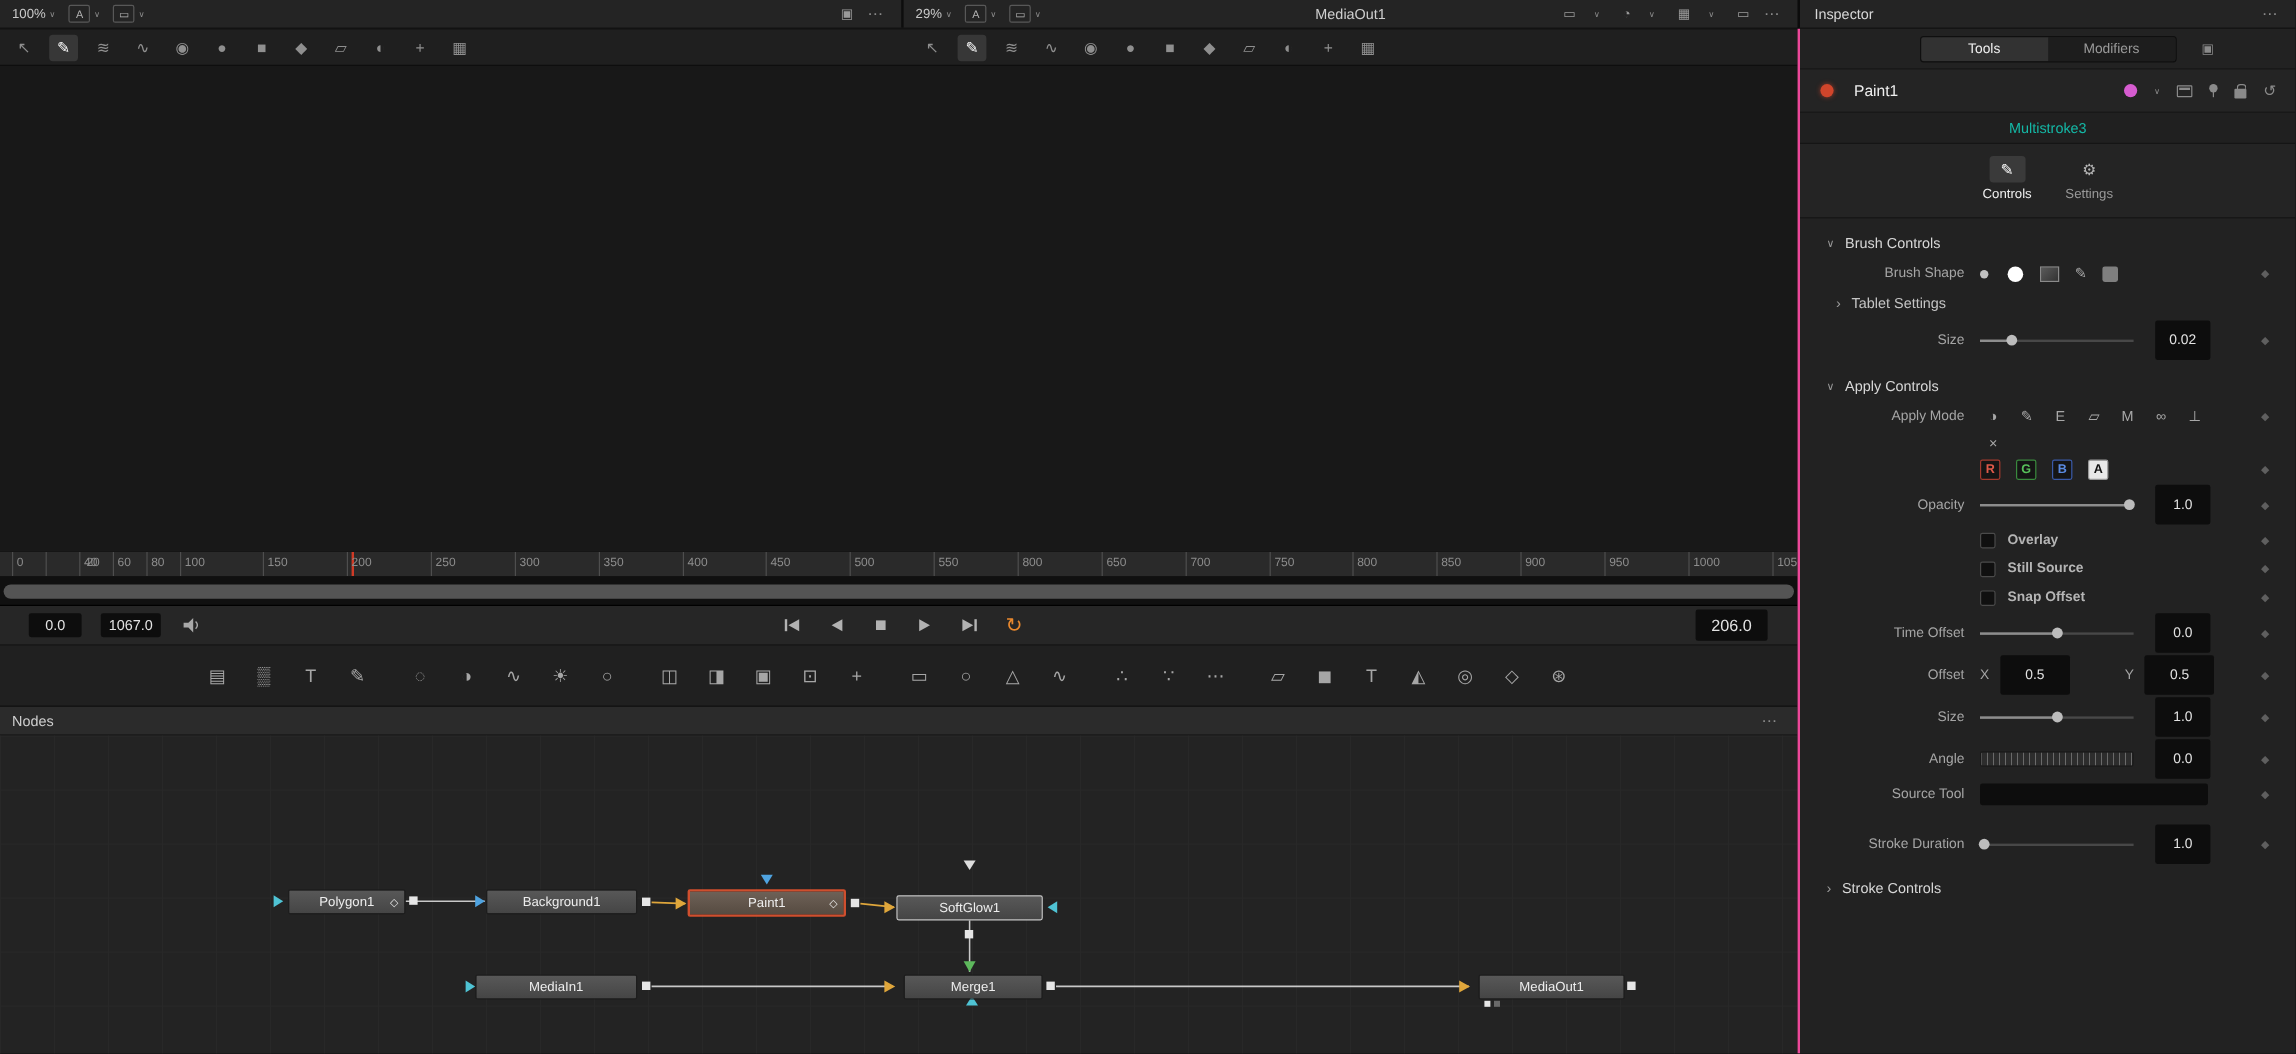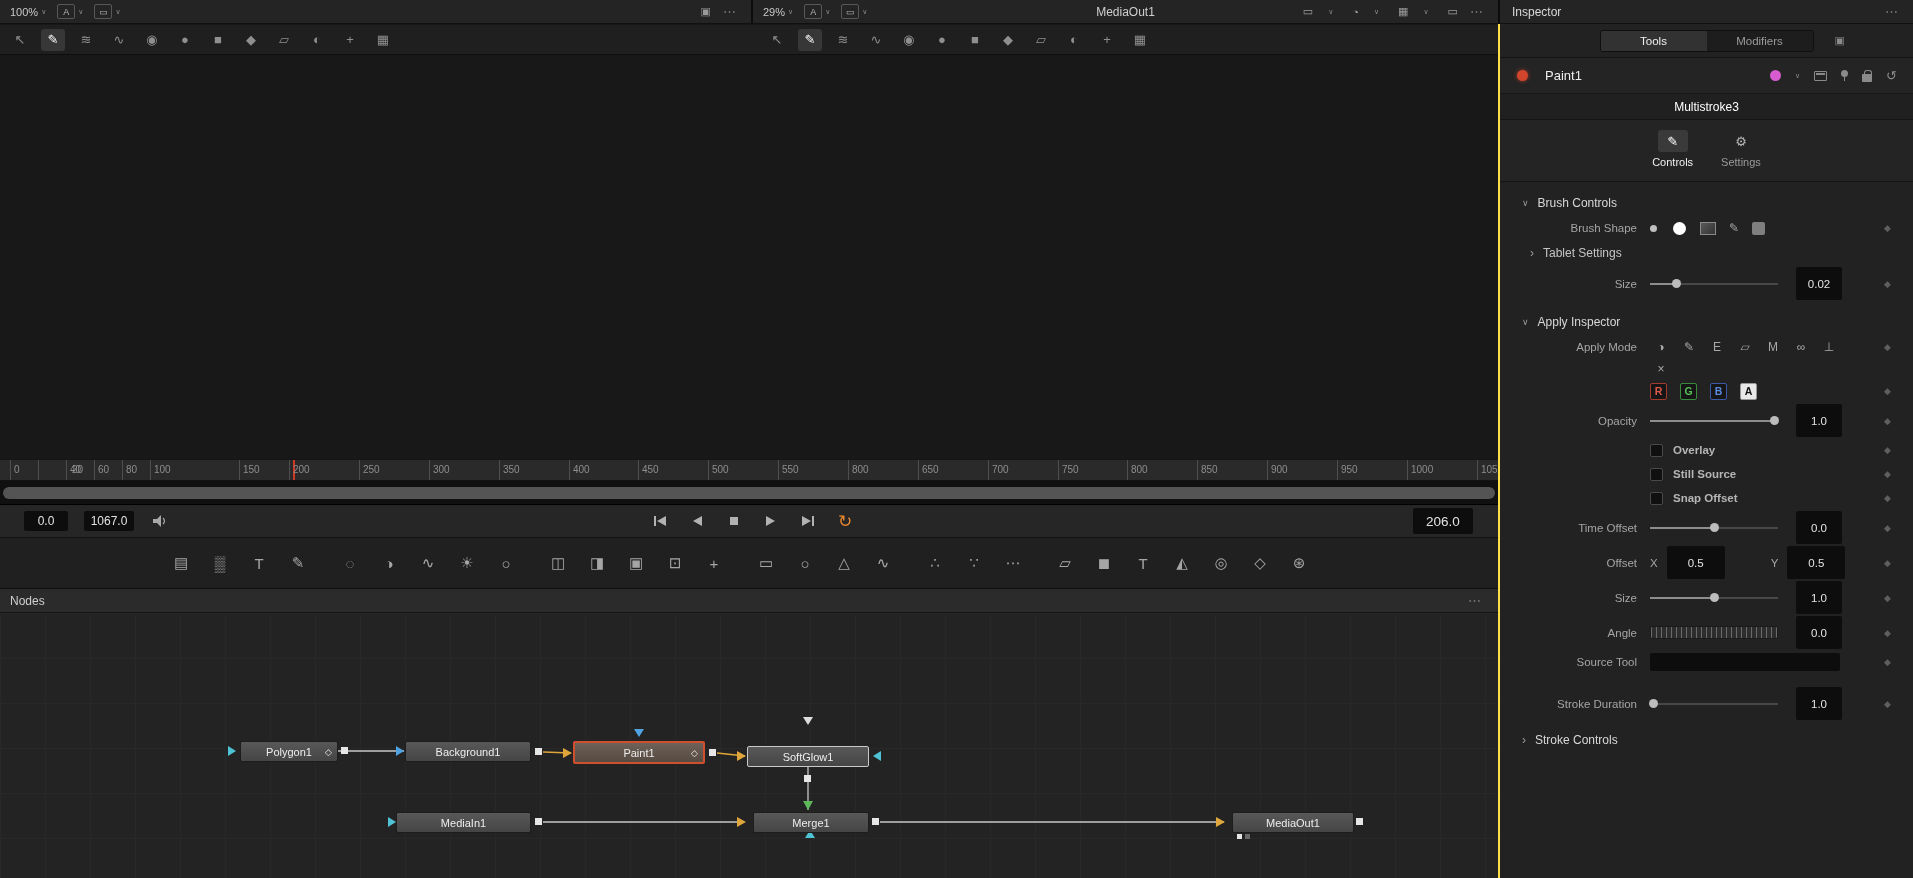--- a/index.html
+++ b/index.html
@@ -73,40 +73,40 @@
     background-image: linear-gradient(#282828 1px, transparent 1px), linear-gradient(90deg, #282828 1px, transparent 1px);
     background-size:45px 45px; overflow:hidden; }
   svg.wires { position:absolute; inset:0; pointer-events:none; }
   .node { position:absolute; height:21px; background:linear-gradient(#585858,#454545); border:1px solid #1d1d1d; border-radius:2px;
     display:flex; align-items:center; justify-content:center; font-size:11px; color:#ededed; z-index:2; }
   .node.selected { border:2px solid #cf4f2e; background:linear-gradient(#6e6157,#564b41); height:23px; margin-top:-1px; }
   .node.viewed { border-color:#c9c9c9; }
   .nd-diamond { position:absolute; right:5px; font-size:9px; color:#e8e8e8; }
 
   
-  .inspector { position:absolute; top:24px; left:1498px; width:415px; height:854px; background:#222222; border-left:2px solid #fde047; font-size:11.5px; overflow:hidden; }
+  .inspector { position:absolute; top:24px; left:1498px; width:415px; height:854px; background:#222222; border-left:2px solid #ec4899; font-size:11.5px; overflow:hidden; }
   .tabs-row { height:34px; display:flex; align-items:center; justify-content:center; position:relative; border-bottom:1px solid #141414; }
   .seg { display:flex; border:1px solid #0f0f0f; border-radius:3px; overflow:hidden; height:22px; }
   .seg-btn { width:106px; display:flex; align-items:center; justify-content:center; font-size:11.5px; color:#9a9a9a; background:#1d1d1d; }
   .seg-btn.active { background:#323232; color:#efefef; }
   .tabs-extra { position:absolute; right:68px; color:#8a8a8a; font-size:11px; }
   .node-header { height:36px; display:flex; align-items:center; position:relative; border-bottom:1px solid #171717; background:#242424; }
   .enable-dot { width:11px; height:11px; border-radius:50%; background:#d0452b; margin-left:17px; box-shadow:0 0 4px rgba(208,69,43,.7); }
   .node-title { margin-left:17px; font-size:13px; color:#eeeeee; }
   .header-right { position:absolute; right:0; display:flex; align-items:center; gap:14px; padding-right:16px; }
   .swatch { width:11px; height:11px; border-radius:50%; background:#d65cd0; }
   .mini-caret { font-size:7px; color:#8a8a8a; }
   .icon-window { width:13px; height:10px; border:1px solid #8a8a8a; border-radius:1px; position:relative; }
   .icon-window::before { content:""; position:absolute; left:1px; right:1px; top:1px; height:2px; background:#8a8a8a; }
   .icon-pin { width:7px; height:7px; border-radius:50%; background:#8a8a8a; position:relative; margin-top:-4px; }
   .icon-pin::after { content:""; position:absolute; left:3px; top:6px; width:1px; height:5px; background:#8a8a8a; }
   .icon-lock { width:10px; height:8px; background:#8a8a8a; border-radius:1px; position:relative; margin-top:4px; }
   .icon-lock::before { content:""; position:absolute; left:2px; top:-4px; width:6px; height:4px; border:1.5px solid #8a8a8a; border-bottom:none; border-radius:3px 3px 0 0; }
   .reset-glyph { color:#8a8a8a; font-size:13px; }
-  .modifier-strip { height:26px; display:flex; align-items:center; justify-content:center; color:#ffffff; font-size:12px; background:#202020; border-bottom:1px solid #151515; }
+  .modifier-strip { height:26px; display:flex; align-items:center; justify-content:center; color:#14b8a6; font-size:12px; background:#202020; border-bottom:1px solid #151515; }
   .subtabs { height:62px; display:flex; align-items:flex-start; justify-content:center; gap:28px; padding-top:10px; border-bottom:1px solid #151515; background:#242424; }
   .subtab { display:flex; flex-direction:column; align-items:center; gap:4px; font-size:11px; color:#9a9a9a; }
   .st-icon { width:30px; height:22px; display:flex; align-items:center; justify-content:center; border-radius:3px; font-size:13px; color:#b5b5b5; }
   .subtab.active { color:#efefef; }
   .subtab.active .st-icon { background:#3a3a3a; color:#ffffff; }
   .section-head { height:26px; display:flex; align-items:center; gap:9px; padding-left:22px; color:#d8d8d8; font-size:12px; }
   .section-head.sub { padding-left:30px; color:#c5c5c5; }
   .s-caret { color:#9a9a9a; font-size:9px; }
   .s-caret.closed { font-size:12px; }
   .prow { position:relative; min-height:24px; display:flex; align-items:center; padding:1px 0; }
@@ -222,21 +222,21 @@
 
 
   <div class="ruler">
     <div class="playhead" style="left: 293px;"></div>
   <span class="tick" style="left: 10px;">0</span>
       <span class="tick" style="left: 38px; padding-left: 33px;">20</span>
       <span class="tick" style="left: 66px;">40</span>
       <span class="tick" style="left: 94px;">60</span>
       <span class="tick" style="left: 122px;">80</span>
       <span class="tick" style="left: 150px;">100</span>
-      <span class="tick" style="left: 219px; margin-left: 20px;">150</span>
+      <span class="tick" style="left: 219px;">150</span>
       <span class="tick" style="left: 289px;">200</span>
       <span class="tick" style="left: 359px;">250</span>
       <span class="tick" style="left: 429px;">300</span>
       <span class="tick" style="left: 499px;">350</span>
       <span class="tick" style="left: 569px;">400</span>
       <span class="tick" style="left: 638px;">450</span>
       <span class="tick" style="left: 708px;">500</span>
       <span class="tick" style="left: 778px;">550</span>
       <span class="tick" style="left: 848px;">800</span>
       <span class="tick" style="left: 918px;">650</span>
@@ -465,21 +465,21 @@
           <div class="knob" style="left: 20%;"></div>
       </div>
       <span class="vbox">0.02</span>
       <span class="kf">◆</span>
     </div>
 
     <div class="spacer8"></div>
 
     <div class="section-head">
       <span class="s-caret">∨</span>
-      <span>Apply Inspector</span>
+      <span>Apply Controls</span>
     </div>
 
     <div class="prow">
       <span class="plabel">Apply Mode</span>
       <div class="pcontrols">
           <span class="am-icon">◑</span>
           <span class="am-icon">✎</span>
           <span class="am-icon">E</span>
           <span class="am-icon">▱</span>
           <span class="am-icon">M</span>

